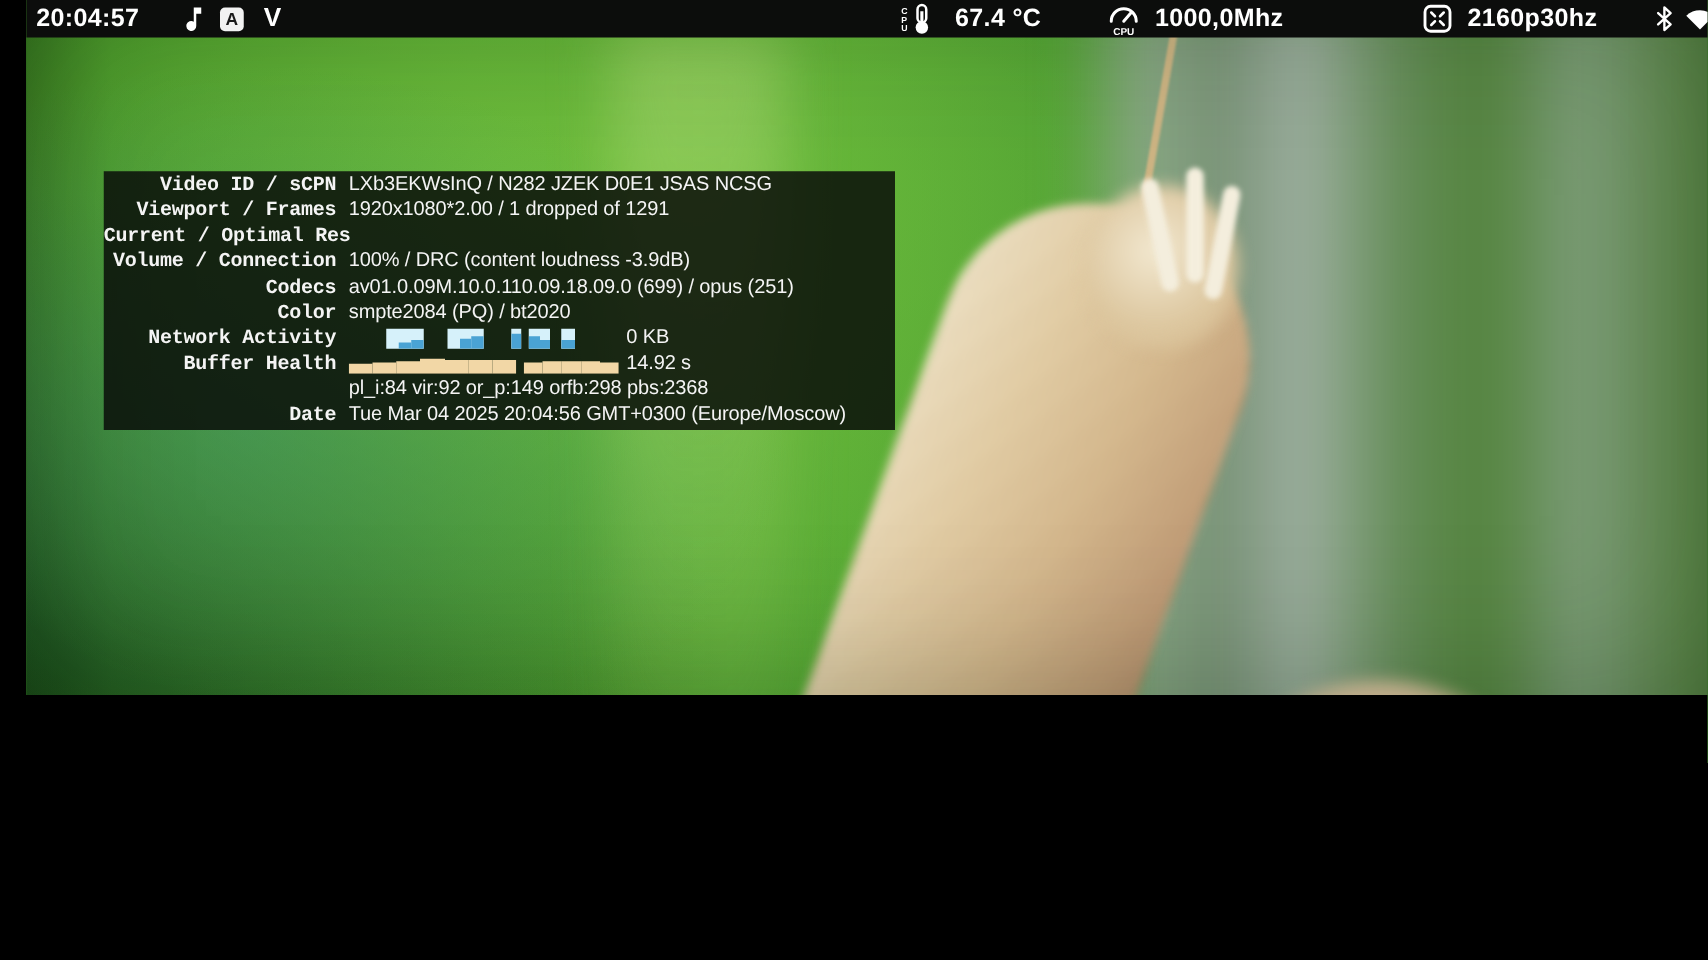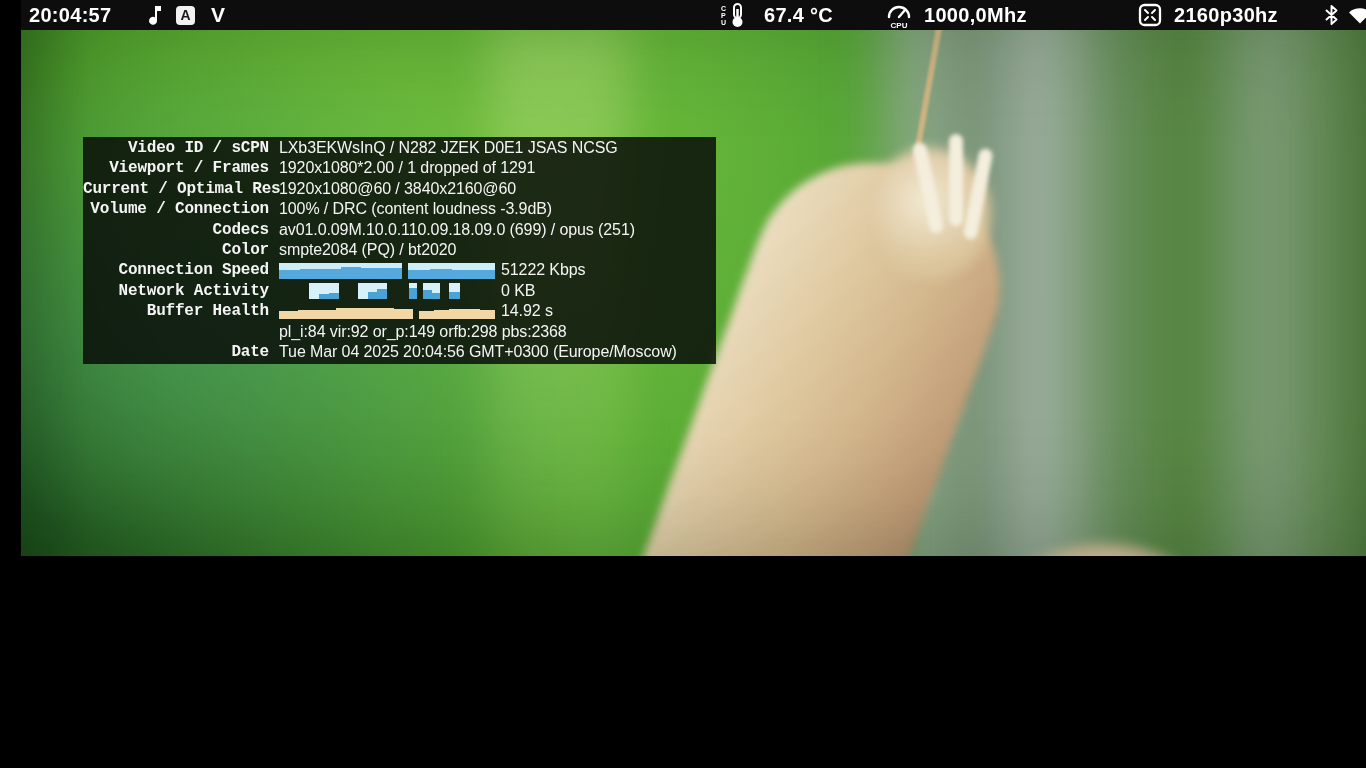--- a/index.html
+++ b/index.html
@@ -194,55 +194,32 @@
     <div class="srow">
       <span class="lbl">Video ID / sCPN</span>
       <span class="val">LXb3EKWsInQ / N282 JZEK D0E1 JSAS NCSG</span>
     </div>
     <div class="srow">
       <span class="lbl">Viewport / Frames</span>
       <span class="val">1920x1080*2.00 / 1 dropped of 1291</span>
     </div>
     <div class="srow">
       <span class="lbl">Current / Optimal Res</span>
-      <span class="val">1920x1080@60 / 3840x2160@60</span>
     </div>
     <div class="srow">
       <span class="lbl">Volume / Connection</span>
       <span class="val">100% / DRC (content loudness -3.9dB)</span>
     </div>
     <div class="srow">
       <span class="lbl">Codecs</span>
       <span class="val">av01.0.09M.10.0.110.09.18.09.0 (699) / opus (251)</span>
     </div>
     <div class="srow">
       <span class="lbl">Color</span>
       <span class="val">smpte2084 (PQ) / bt2020</span>
-    </div>
-    <div class="srow">
-      <span class="lbl">Connection Speed</span>
-      <span class="val">
-        <span class="graph">
-            <div style="position: absolute; left: 0px; bottom: 2px; width: 123px; height: 16px; background: rgb(205, 238, 248); display: flex; align-items: flex-end; overflow: hidden;">
-              <div style="flex: 1 1 0%; height: 55%; background: rgb(85, 169, 220);"></div>
-              <div style="flex: 1 1 0%; height: 63%; background: rgb(85, 169, 220);"></div>
-              <div style="flex: 1 1 0%; height: 60%; background: rgb(85, 169, 220);"></div>
-              <div style="flex: 1 1 0%; height: 71%; background: rgb(85, 169, 220);"></div>
-              <div style="flex: 1 1 0%; height: 67%; background: rgb(85, 169, 220);"></div>
-              <div style="flex: 1 1 0%; height: 65%; background: rgb(85, 169, 220);"></div>
-            </div>
-            <div style="position: absolute; left: 129px; bottom: 2px; width: 87px; height: 16px; background: rgb(205, 238, 248); display: flex; align-items: flex-end; overflow: hidden;">
-              <div style="flex: 1 1 0%; height: 56%; background: rgb(85, 169, 220);"></div>
-              <div style="flex: 1 1 0%; height: 60%; background: rgb(85, 169, 220);"></div>
-              <div style="flex: 1 1 0%; height: 57%; background: rgb(85, 169, 220);"></div>
-              <div style="flex: 1 1 0%; height: 55%; background: rgb(85, 169, 220);"></div>
-            </div>
-          </span>
-        <span class="gval">51222 Kbps</span>
-      </span>
     </div>
     <div class="srow">
       <span class="lbl">Network Activity</span>
       <span class="val">
         <span class="graph">
             <div style="position: absolute; left: 30px; bottom: 2px; width: 30px; height: 16px; background: rgb(214, 241, 250); display: flex; align-items: flex-end; overflow: hidden;">
               <div style="flex: 1 1 0%; height: 0%; background: rgb(74, 163, 212);"></div>
               <div style="flex: 1 1 0%; height: 32%; background: rgb(74, 163, 212);"></div>
               <div style="flex: 1 1 0%; height: 40%; background: rgb(74, 163, 212);"></div>
             </div>

